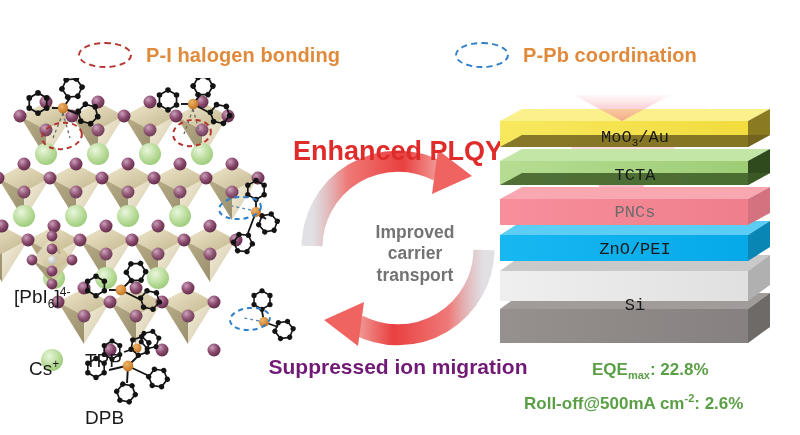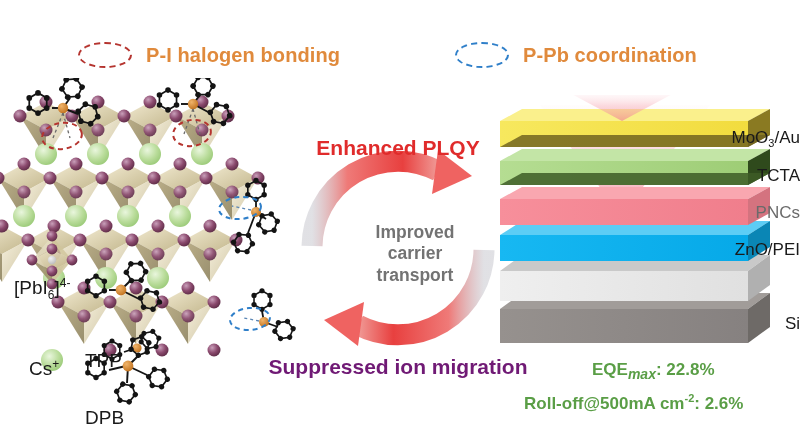--- a/index.html
+++ b/index.html
@@ -78,21 +78,21 @@
   .cycle-text {
     position: absolute;
     text-align: center;
     white-space: nowrap;
     font-weight: bold;
   }
   #enhanced-plqy {
     left: 290px;
     top: 136px;
     width: 216px;
-    font-size: 21px;
+    font-size: 27px;
     color: #e02b2b;
   }
   #suppressed-ion {
     left: 248px;
     top: 355px;
     width: 300px;
     font-size: 21px;
     color: #701a75;
   }
   #improved-carrier {
@@ -109,36 +109,37 @@
     position: absolute;
     left: 470px;
     top: 95px;
     width: 330px;
     height: 260px;
   }
   .layer-label {
     position: absolute;
     font-size: 17px;
     color: #1a1a1a;
-    text-align: right;
+    text-align: center;
     white-space: nowrap;
     pointer-events: none;
+    font-family: Liberation Mono, monospace;
   }
   .layer-label sub { font-size: 11px; }
   .layer-label.dim { color: #6b6b6b; }
 
   
   .metric {
     position: absolute;
     font-size: 17px;
     font-weight: bold;
     color: #5a9e46;
     white-space: nowrap;
   }
-  .metric sub { font-size: 14px; font-style: italic; }
+  .metric sub { font-size: 11px; }
   .metric sup { font-size: 11px; }
   #metric-eqe      { left: 592px; top: 360px; }
   #metric-rolloff  { left: 524px; top: 392px; }
 </style>
 </head>
 <body>
 
 <div id="figure">
 
   <div class="legend-item" style="left:78px; top:42px;">
@@ -520,21 +521,21 @@
           <use href="#phenyl"></use>
         </g>
       <line x1="109" y1="292" x2="126" y2="288" stroke="#141414" stroke-width="1.9"></line>
       <line x1="128" y1="288" x2="138" y2="278" stroke="#141414" stroke-width="1.9"></line>
       <line x1="128" y1="288" x2="147" y2="297" stroke="#141414" stroke-width="1.9"></line>
       <line x1="128" y1="288" x2="127" y2="305" stroke="#141414" stroke-width="1.9"></line>
       <circle cx="128" cy="288" r="5.4" fill="url(#pGrad)"></circle>
     </g>
   </svg>
 
-  <div class="chem-label" style="left:14px; top:276px;text-align:right;">
+  <div class="chem-label" style="left:14px; top:285px;text-align:right;">
     <span>[PbI</span><sub>6</sub><span>]</span><sup>4-</sup>
   </div>
 
   <div class="chem-label" style="left:29px; top:357px;">
     <span>Cs</span><sup>+</sup>
   </div>
 
   <div class="chem-label" style="left:85px; top:350px;">TPP</div>
 
   <div class="chem-label" style="left:85px; top:407px;">DPB</div>
@@ -651,21 +652,21 @@
 
     <polygon points="152,26 96,-4 208,-4" fill="url(#beamGrad)" opacity="0.85"></polygon>
   </svg>
 
   <div class="layer-label" style="left:470px; top:128px; width:330px;">
     <span>MoO</span><sub>3</sub><span>/Au</span>
   </div>
   <div class="layer-label" style="left:470px; top:166px; width:330px;">TCTA</div>
   <div class="layer-label" style="left:470px; top:240px; width:330px;">ZnO/PEI</div>
   <div class="layer-label dim" style="left:470px; top:203px; width:330px;">PNCs</div>
-  <div class="layer-label" style="left:470px; top:314px; width:330px;">Si</div>
+  <div class="layer-label" style="left:470px; top:296px; width:330px;">Si</div>
 
   <div class="metric" id="metric-eqe">
     <span>EQE</span><sub>max</sub><span>: 22.8%</span>
   </div>
   <div class="metric" id="metric-rolloff">
     <span>Roll-off@500mA cm</span><sup>-2</sup><span>: 2.6%</span>
   </div>
 
 </div>
 

